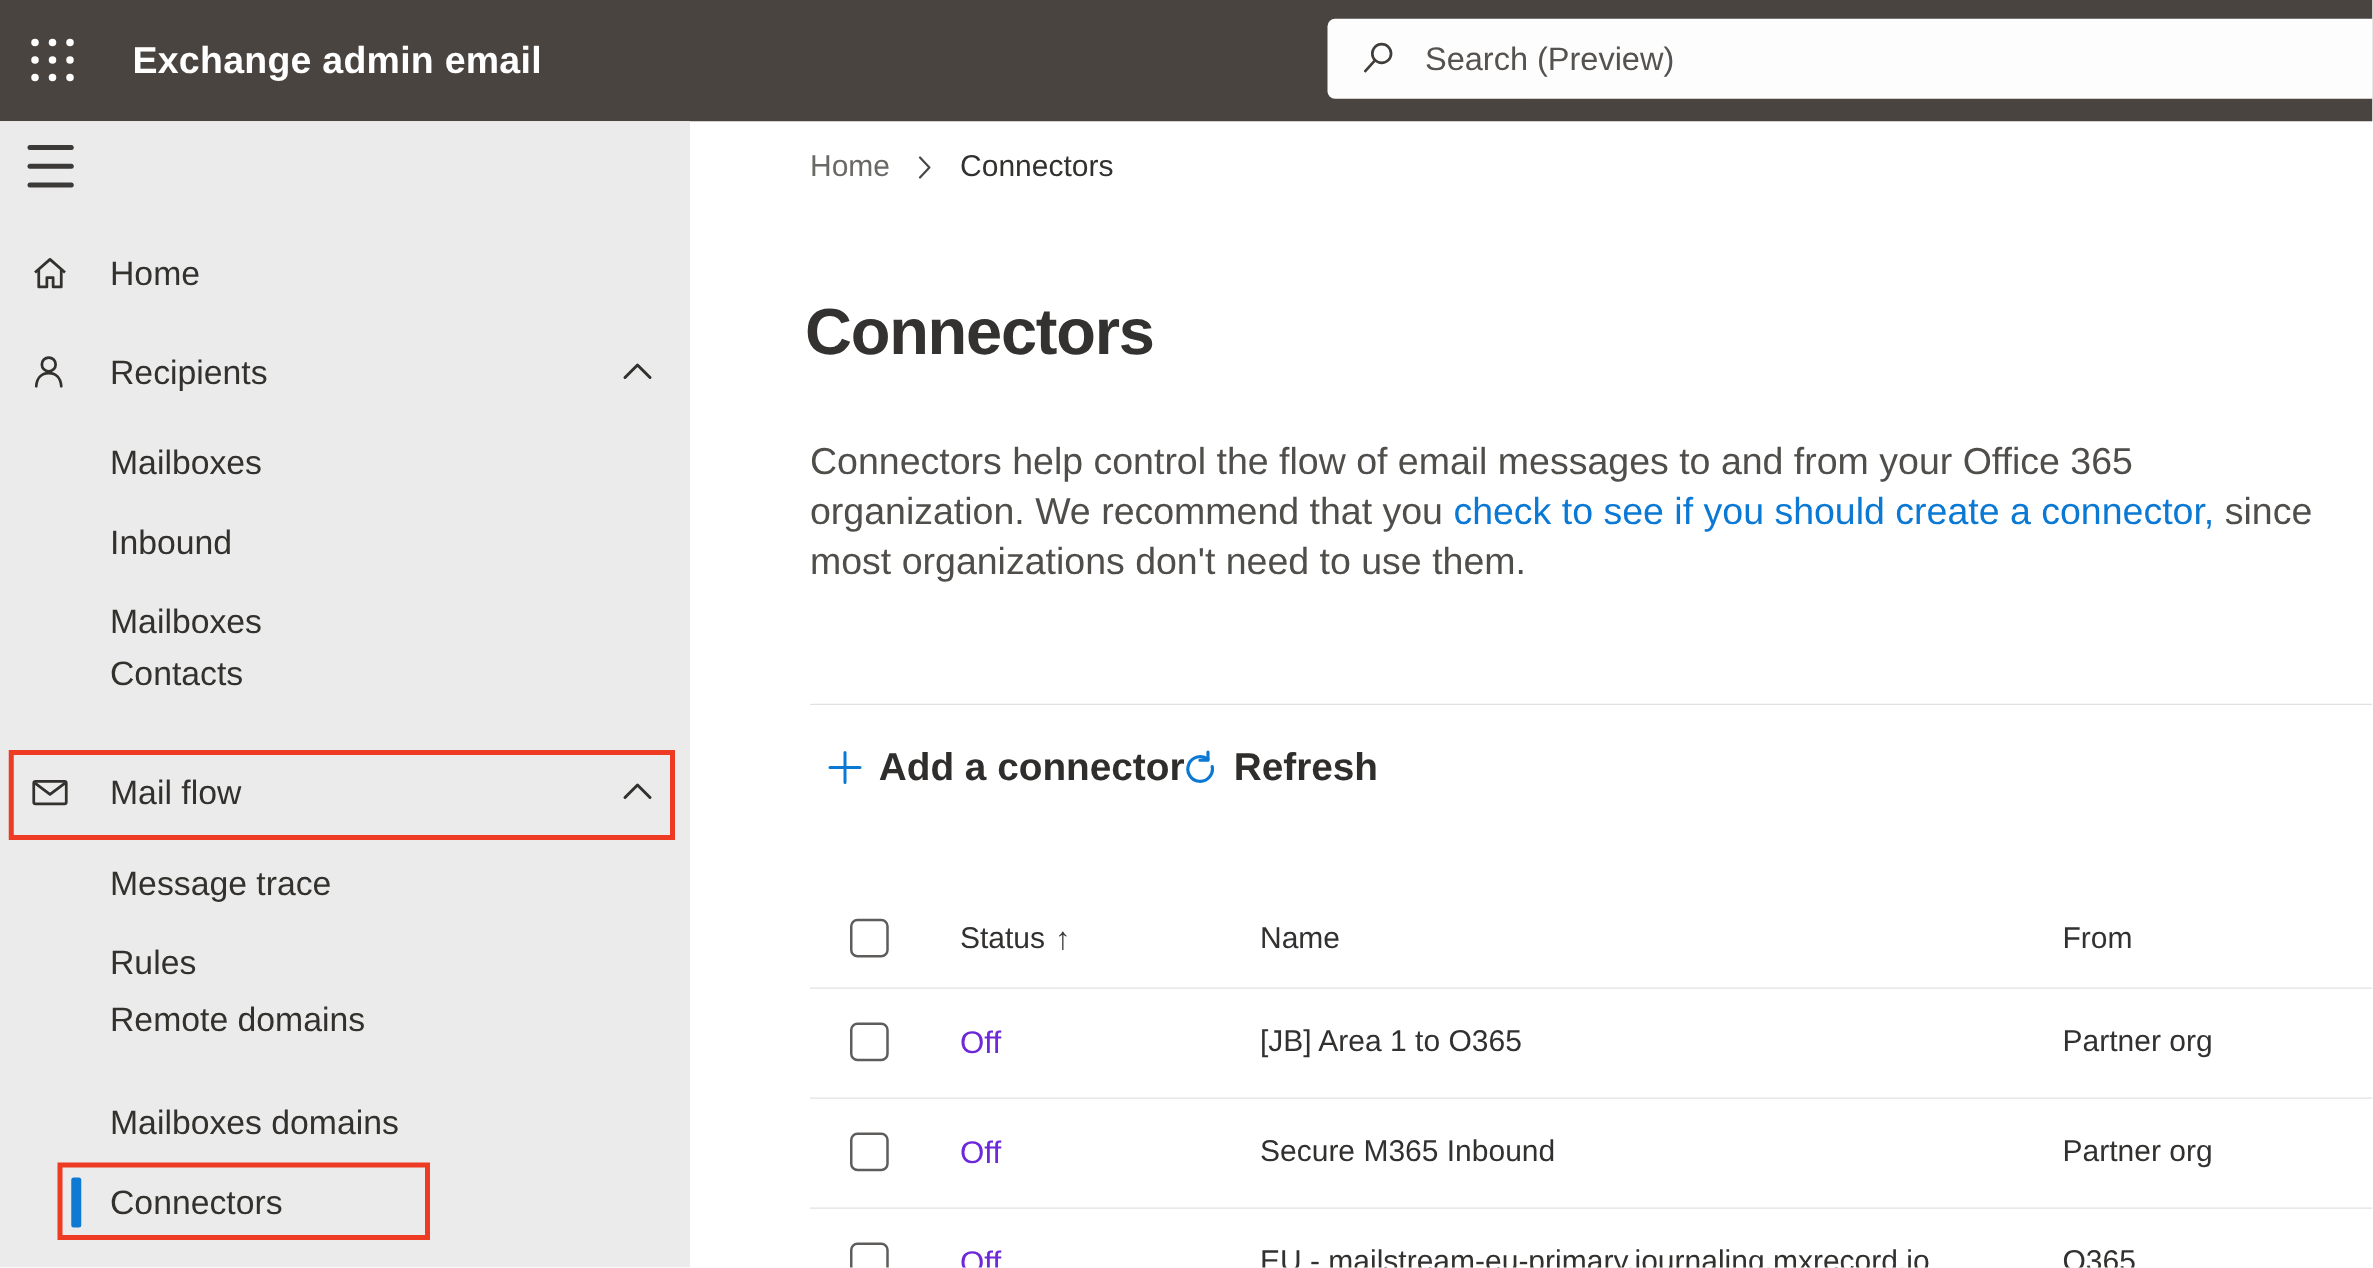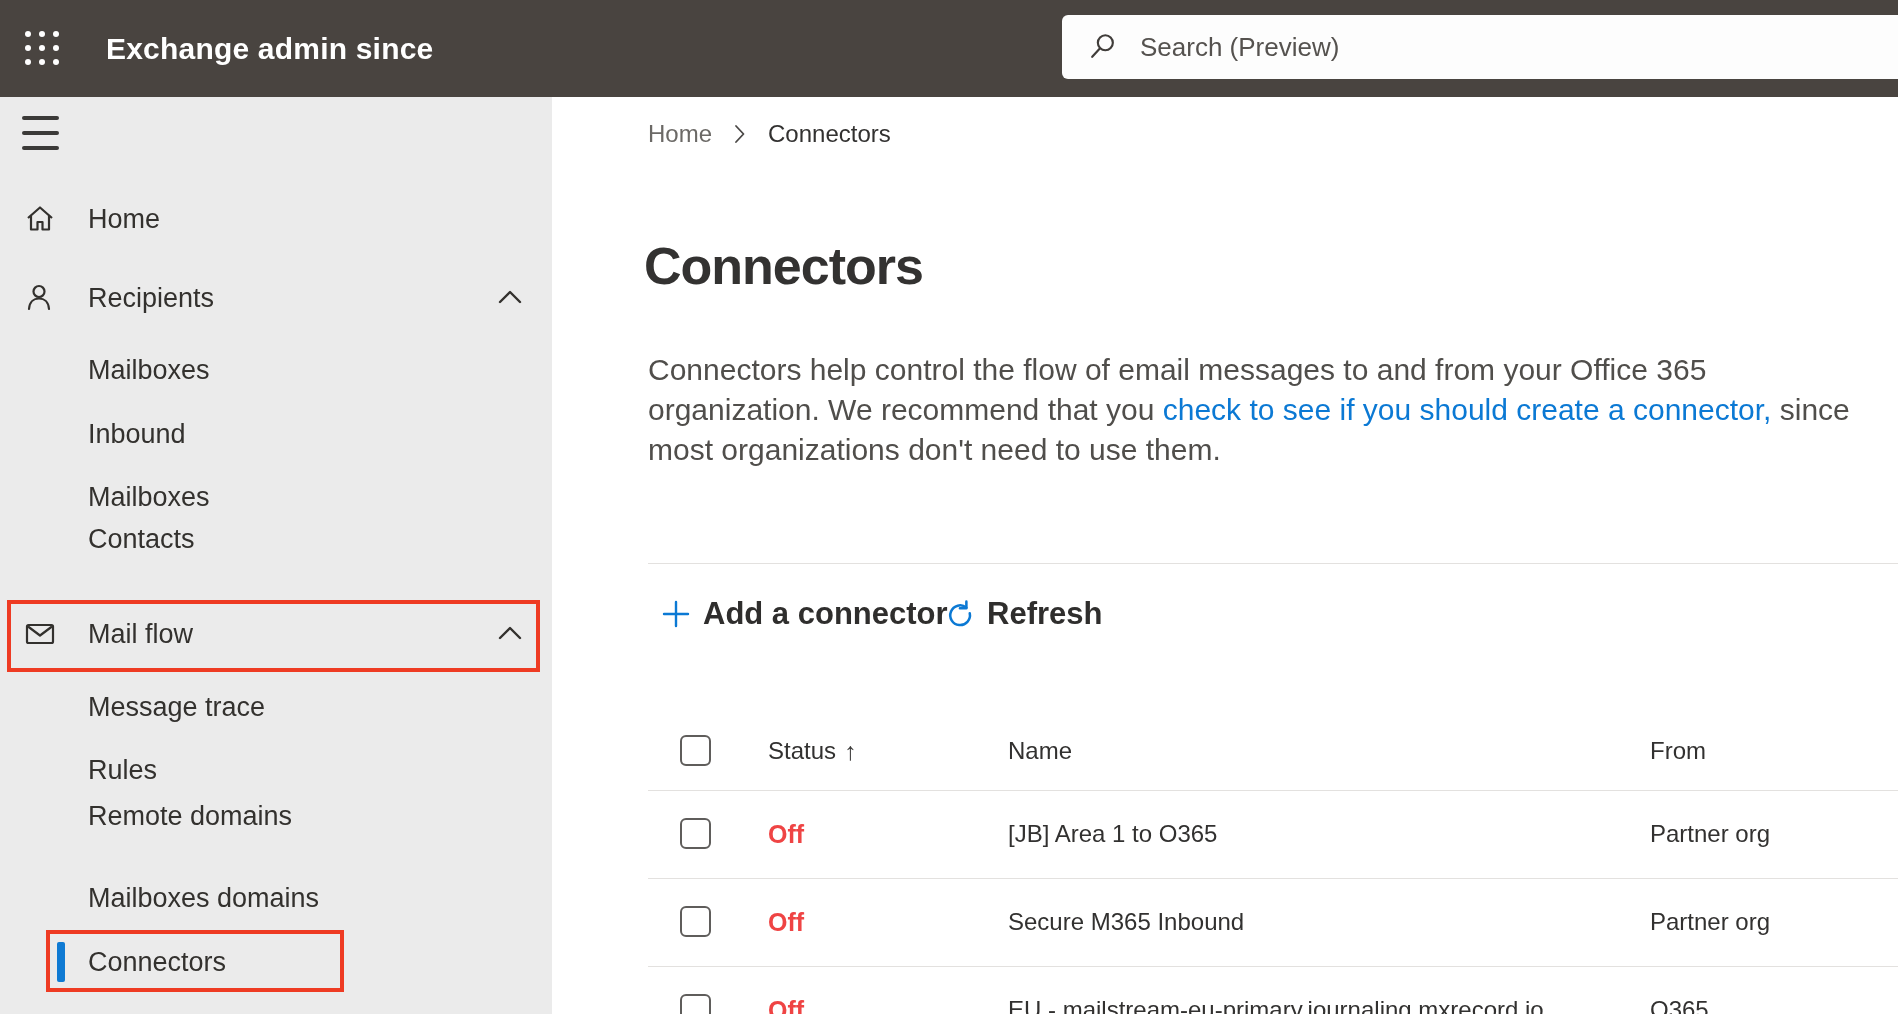--- a/index.html
+++ b/index.html
@@ -45,21 +45,21 @@
   .divider{height:1px;background:#e3e1df;left:648px;width:1250px;}
   .tb-label{font-size:31px;font-weight:600;color:#2f2e2d;line-height:52px;top:588px;white-space:nowrap;}
   .toolbar-btn{top:588px;height:52px;cursor:pointer;}
   .icon30{width:30px;height:30px;}
 
   .th-row{left:648px;top:712px;width:1250px;height:78px;}
   .t-row{left:648px;width:1250px;height:88px;cursor:pointer;}
   .cell{position:absolute;top:0;white-space:nowrap;color:#323130;}
   .th-row .cell{line-height:78px;font-size:24px;}
   .t-row .cell{line-height:88px;font-size:24px;}
-  .cell.status{left:120px;font-weight:700;font-size:25px;color:#ef4444;}
+  .cell.status{left:120px;font-weight:400;font-size:25px;color:#6d28d9;}
   .th-row .cell.status{font-weight:400;font-size:24px;color:#323130;}
   .cell.name{left:360px;}
   .cell.from{left:1002px;}
   .sort-arrow{position:absolute;left:196px;top:0;line-height:78px;font-size:25px;color:#3d3c3b;}
   .checkbox{position:absolute;left:32px;width:27px;height:27px;border:2.5px solid #5f5d5b;border-radius:6px;background:#ffffff;cursor:pointer;}
   .th-row .checkbox{top:23px;}
   .t-row .checkbox{top:28px;}
 </style>
 </head>
 <body>
@@ -71,21 +71,21 @@
         <span></span>
         <span></span>
       <span></span>
         <span></span>
         <span></span>
       <span></span>
         <span></span>
         <span></span>
     </div>
   </div>
-  <div class="abs app-title">Exchange admin since</div>
+  <div class="abs app-title">Exchange admin email</div>
   <div class="abs searchbox">
     <svg class="search-icon" viewBox="0 0 32 32" fill="none" stroke="#403d3a" stroke-width="2.3" stroke-linecap="round">
       <circle cx="18.5" cy="11.5" r="8"></circle>
       <path d="M12.6 17.6 L4.5 26.5"></path>
     </svg>
     <input type="text" placeholder="Search (Preview)" style="">
   </div>
 </div>
 
 <div class="abs sidebar">

